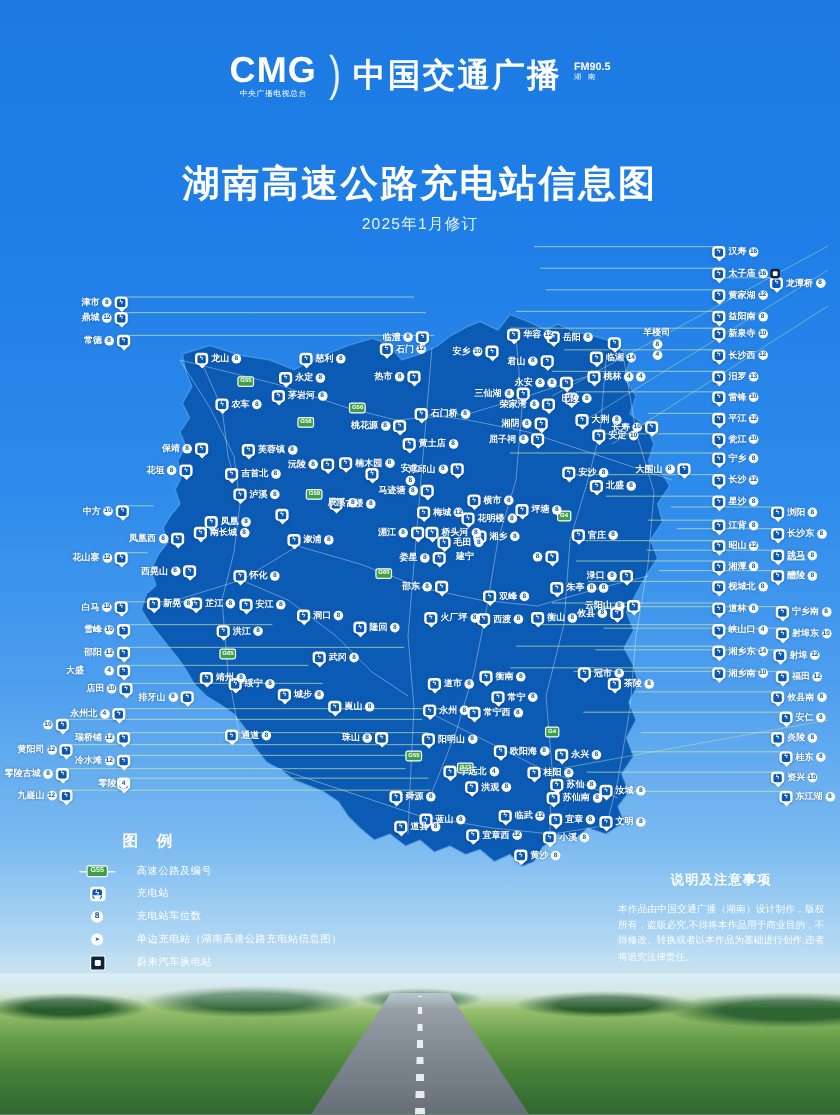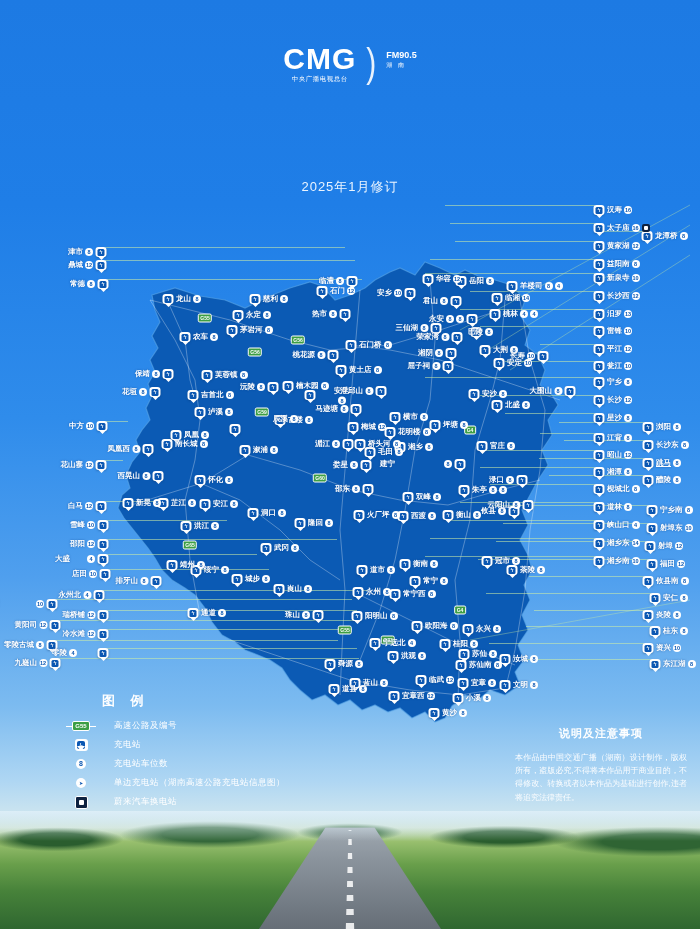--- a/index.html
+++ b/index.html
@@ -74,26 +74,28 @@
 <body>
 
 <div id="stage">
 
   <div class="hdr">
     <div class="cmg">
       <div class="cmg-main">CMG</div>
       <div class="cmg-sub">中央广播电视总台</div>
     </div>
     <div class="hdr-div">)</div>
+    <div class="brand">中国交通广播</div>
     <div class="freq">
       <div class="freq-main">FM90.5</div>
       <div class="freq-sub">湖 南</div>
     </div>
   </div>
 
+  <div class="title">湖南高速公路充电站信息图</div>
   <div class="subtitle">2025年1月修订</div>
 
   <svg id="map-svg" width="700" height="929" viewBox="0 0 700 929">
     <polygon points="152,295 175,288 200,296 225,300 245,308 270,296 290,288 310,282 322,286 335,300 350,295 365,288 375,280 390,272 400,268 415,275 425,262 440,268 455,275 465,270 478,276 495,280 508,284 518,292 525,300 520,315 530,330 525,345 538,355 545,370 540,385 552,395 558,405 548,420 552,435 542,450 548,465 538,480 530,495 522,510 528,525 520,540 528,555 532,570 524,585 530,600 522,615 528,630 518,645 524,660 515,672 520,685 505,695 490,690 478,700 465,695 452,706 445,718 435,722 425,712 412,718 400,708 388,712 375,705 362,710 350,700 338,705 325,695 312,700 300,690 290,680 282,668 270,660 258,655 245,650 235,642 222,635 212,622 205,608 195,595 185,588 172,580 162,570 155,558 148,548 140,538 132,528 124,518 118,508 122,495 130,488 126,475 132,462 140,452 136,440 142,430 150,420 146,408 152,396 148,384 155,372 150,360 158,348 152,336 160,322 155,310" fill="#0b5ab4" stroke="#5aa6e8" stroke-opacity="0.6" stroke-width="1.2"></polygon>
     <g fill="none" stroke="#ffffff" stroke-opacity="0.38" stroke-width="0.8">
       <path d="M128,506 L202,483 L248,455 L300,470 L352,490 L400,500 L448,505 L500,490 L540,480"></path>
       <path d="M505,300 L500,360 L490,400 L475,450 L470,520 L455,580 L460,640 L458,700"></path>
       <path d="M360,290 L355,350 L350,410 L345,470 L340,530 L345,590 L342,650 L340,695"></path>
       <path d="M150,300 L175,340 L195,380 L200,420 L195,460 L185,500 L190,560 L200,615"></path>
       <path d="M150,300 L230,320 L290,340 L330,350 L390,345 L440,330 L500,310"></path>
@@ -215,21 +217,21 @@
         <span class="sq">ϟ</span>
       </div>
       <div class="lbl left" style="top: 634px; left: 95px;">
         <span>冷水滩</span>
         <span class="cnt">12</span>
       </div>
       <div class="lead" style="top: 648px; left: 107px; width: 250px;"></div>
       <div class="pin" style="left: 103px; top: 658px;">
         <span class="sq">ϟ</span>
       </div>
-      <div class="lbl left" style="top: 653px; left: 77px;">
+      <div class="lbl left" style="top: 653px; left: 107px;">
         <span>零陵</span>
         <span class="cnt">4</span>
       </div>
       <div class="lead" style="top: 599px; left: 56px; width: 296px;"></div>
       <div class="pin" style="left: 52px; top: 609px;">
         <span class="sq">ϟ</span>
       </div>
       <div class="lbl left" style="top: 604px; left: 44px; gap: 36px;">
         <span>东安</span>
         <span class="cnt">10</span>
@@ -1013,21 +1015,21 @@
       <div class="pin" style="left: 456px; top: 306px;">
         <span class="sq">ϟ</span>
       </div>
       <div class="lbl left" style="top: 301px; left: 448px;">
         <span>君山</span>
         <span class="cnt">8</span>
       </div>
       <div class="pin" style="left: 512px; top: 291px;">
         <span class="sq">ϟ</span>
       </div>
-      <div class="lbl right" style="top: 286px; left: 520px;">
+      <div class="lbl right" style="top: 286px; left: 536px; flex-direction: column;">
         <span>羊楼司</span>
         <span class="cnt">8</span>
         <span class="cnt">4</span>
       </div>
       <div class="pin" style="left: 497px; top: 303px;">
         <span class="sq">ϟ</span>
       </div>
       <div class="lbl right" style="top: 298px; left: 505px;">
         <span>临湘</span>
         <span class="cnt">14</span>

